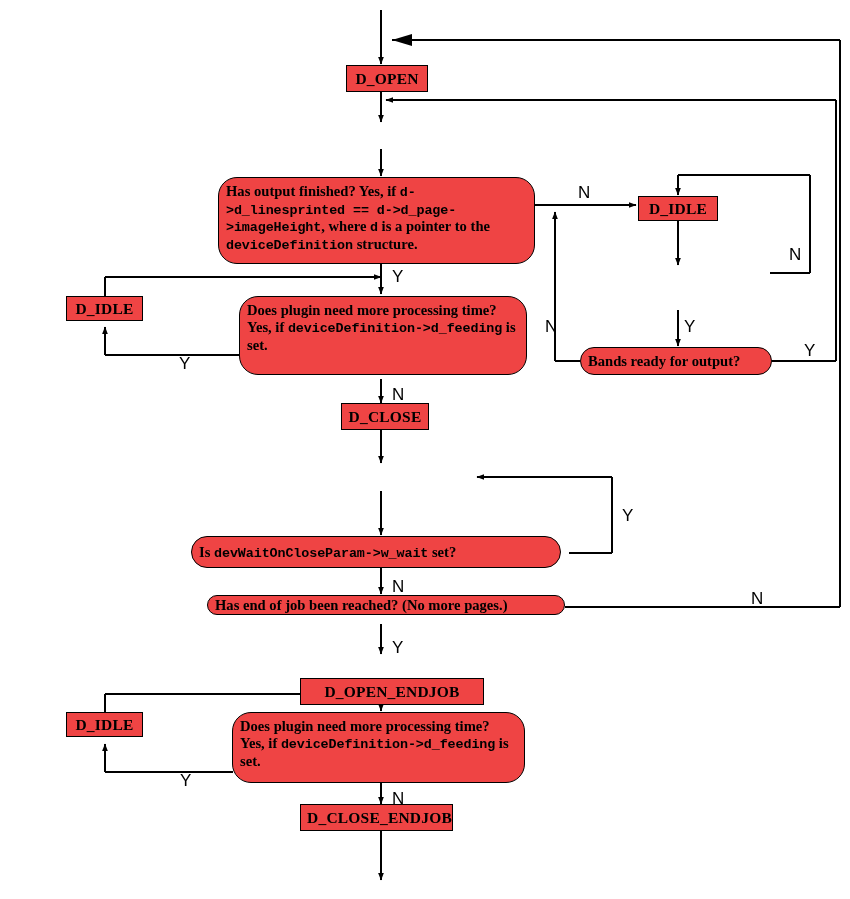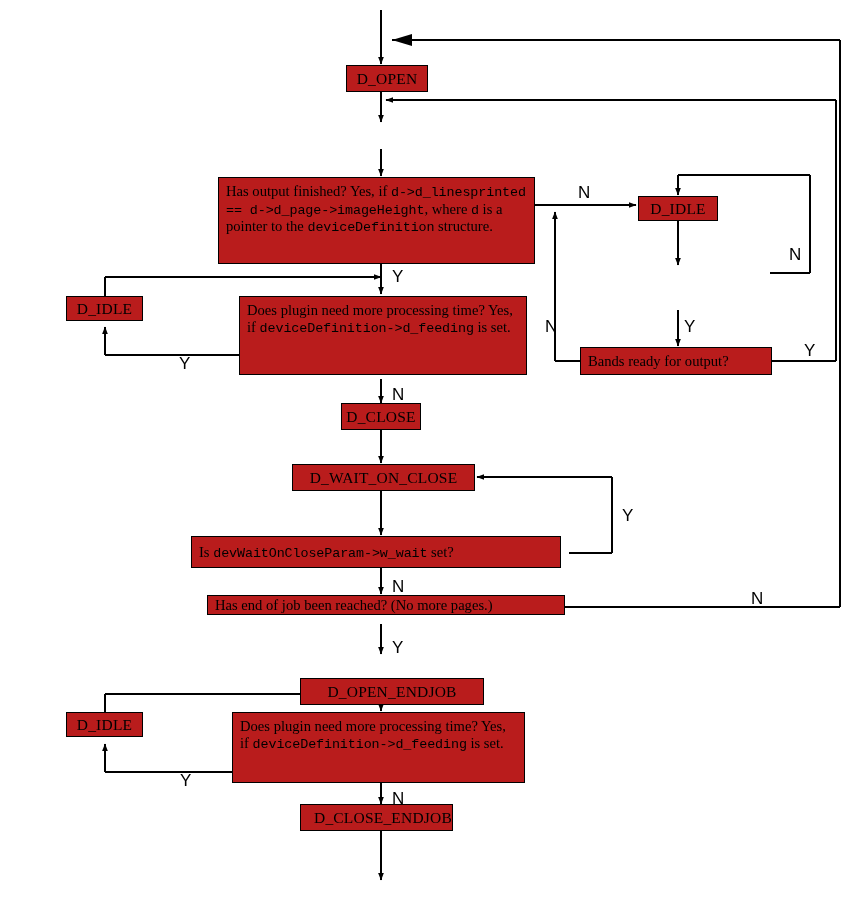--- a/index.html
+++ b/index.html
@@ -1,28 +1,28 @@
 <!DOCTYPE html>
 <html><head>
 <meta charset="utf-8">
 <style>
   html,body{margin:0;padding:0;background:#ffffff;}
   body{width:850px;height:899px;overflow:hidden;
        font-family:"Liberation Serif",serif;color:#000;}
   #stage{position:relative;width:850px;height:899px;background:#fff;}
   #wires{position:absolute;left:0;top:0;width:850px;height:899px;}
-  .node{position:absolute;box-sizing:border-box;border:1.6px solid #000;background:#b91c1c;}
+  .node{position:absolute;box-sizing:border-box;border:1.6px solid #000;background:#ef4444;font-weight:bold;}
   .node .txt{display:block;}
   
   .state{display:flex;align-items:center;justify-content:center;
          font-family:"Liberation Serif",serif;font-size:15.5px;
          letter-spacing:.2px;white-space:nowrap;}
   
   .qbox{padding:5px 7px 4px 7px;font-family:"Liberation Serif",serif;
-        font-size:14.6px;line-height:1.17;text-align:left;}
+        font-size:14.6px;line-height:1.17;text-align:left;border-radius:19px;}
   .qbox.mid{display:flex;align-items:center;text-align:center;}
   code,.mono{font-family:"Liberation Mono",monospace;font-size:13.4px;
              letter-spacing:-.1px;}
   .lbl{position:absolute;font-family:"Liberation Sans",sans-serif;
        font-size:17px;color:#000;line-height:1;}
 </style>
 </head>
 <body>
 
 <div id="stage">
@@ -122,27 +122,24 @@
   </div>
 
   <div class="node state" style="left:66px;top:296px;width:77px;height:25px;">
     <span class="txt">D_IDLE</span>
   </div>
 
   <div class="node qbox" style="left:239px;top:296px;width:288px;height:79px;">
     <span class="txt"><span>Does plugin need more processing time? Yes, if </span><span class="mono">deviceDefinition-&gt;d_feeding</span><span> is set.</span></span>
   </div>
 
-  <div class="node state" style="left:341px;top:403px;width:80px;height:27px;">
+  <div class="node state" style="left:341px;top:403px;width:88px;height:27px;">
     <span class="txt">D_CLOSE</span>
   </div>
 
-  <div class="node state" style="left:292px;top:464px;width:183px;height:27px;">
-    <span class="txt">D_WAIT_ON_CLOSE</span>
-  </div>
 
   <div class="node qbox mid" style="left:191px;top:536px;width:370px;height:32px;">
     <span class="txt"><span>Is </span><span class="mono">devWaitOnCloseParam-&gt;w_wait</span><span> set?</span></span>
   </div>
 
   <div class="node qbox mid" style="left:207px;top:595px;width:358px;height:20px;">
     <span class="txt">Has end of job been reached? (No more pages.)</span>
   </div>
 
   <div class="node state" style="left:300px;top:678px;width:184px;height:27px;">

